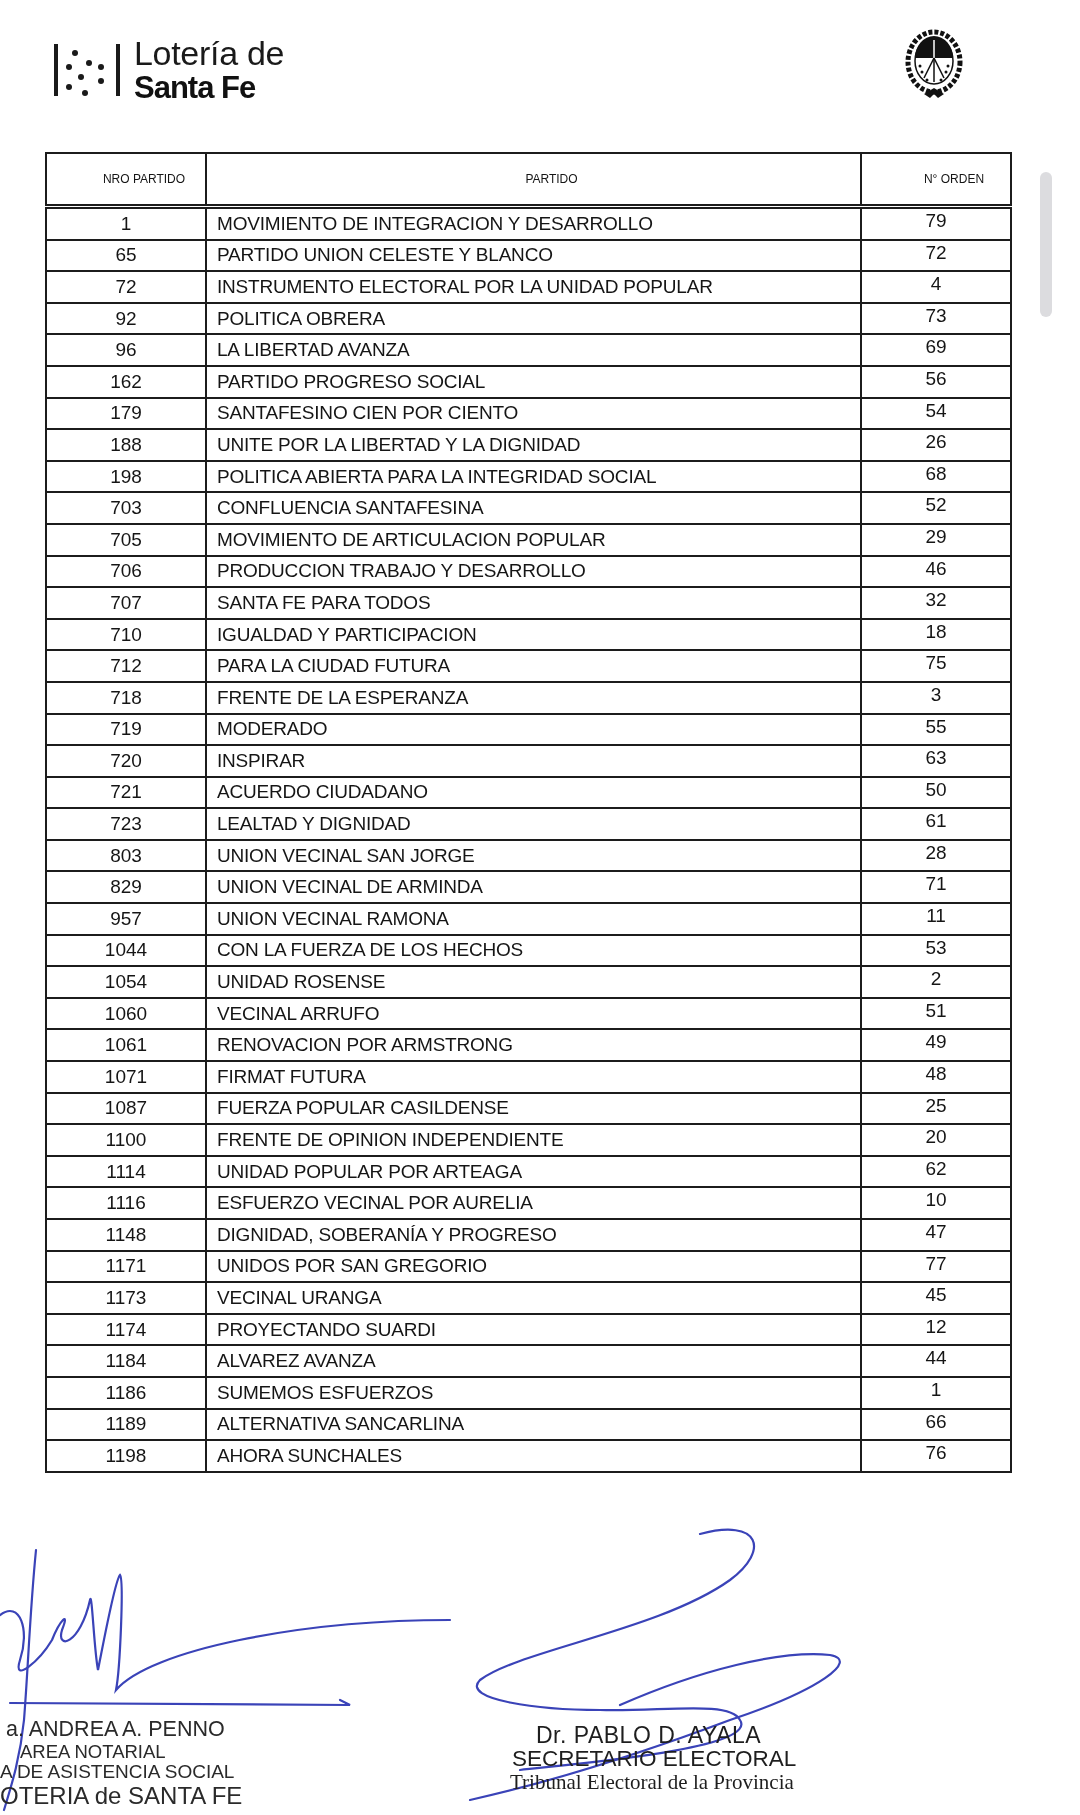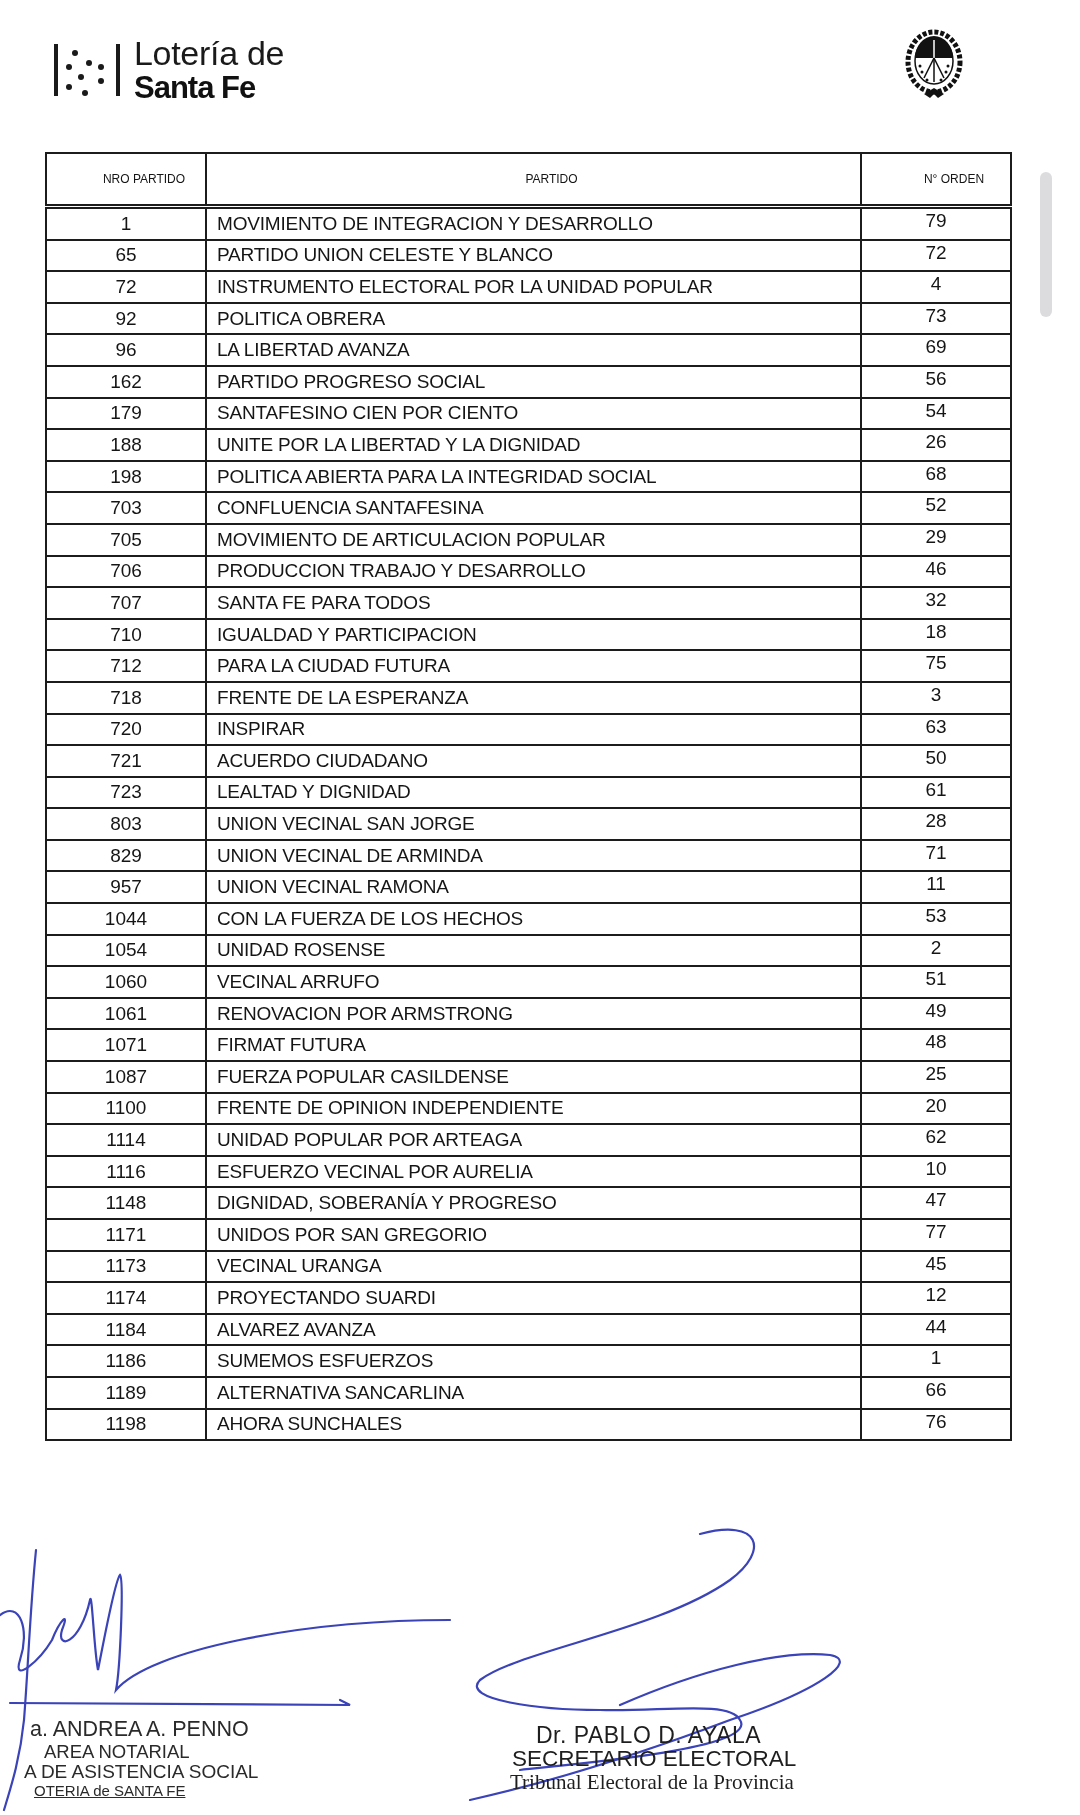--- a/index.html
+++ b/index.html
@@ -34,26 +34,26 @@
     .tbl td.num { text-align: center; }
     .tbl td.name { padding-left: 10px; text-align: left; letter-spacing: -0.2px; }
     .tbl td.ord { text-align: center; vertical-align: top; padding-top: 1px; }
     col.c1 { width: 160px; } col.c2 { width: 655px; } col.c3 { width: 150px; }
 
     
     .scrollbar { position: absolute; left: 1040px; top: 172px; width: 12px; height: 145px; border-radius: 6px; background: #dcdcdf; }
 
     
     .sig-svg { position: absolute; left: 0; top: 1520px; width: 1080px; height: 295px; }
-    .sig-left-text { position: absolute; left: 0; top: 1718px; font-size: 19.5px; color: #2a2a2a; line-height: 1.1; padding-left: 24px; }
+    .sig-left-text { position: absolute; left: 0; top: 1718px; font-size: 19.5px; color: #2a2a2a; line-height: 1.1; }
     .sig-left-text div { white-space: nowrap; }
     .sig-left-text .l1 { font-size: 21.5px; margin-left: 6px; }
     .sig-left-text .l2 { margin-left: 20px; font-size: 18.5px; }
     .sig-left-text .l3 { margin-left: 0px; font-size: 19px; }
-    .sig-left-text .l4 { margin-left: 10px; font-size: 15px; text-decoration: underline; }
+    .sig-left-text .l4 { margin-left: 0; font-size: 24px; }
     .sig-right-text { position: absolute; left: 508px; top: 1723px; color: #1e1e1e; line-height: 1.05; }
     .sig-right-text .r1 { font-size: 23px; margin-left: 28px; letter-spacing: 0.5px; }
     .sig-right-text .r2 { font-size: 22.5px; font-weight: normal; margin-left: 4px; }
     .sig-right-text .r3 { font-size: 21px; margin-left: 2px; font-family: Liberation Serif, serif; }
   </style>
 </head>
 <body>
 
 <div class="logo">
   <div class="logo-mark">
@@ -183,20 +183,25 @@
         <td class="num">712</td>
         <td class="name">PARA LA CIUDAD FUTURA</td>
         <td class="ord">75</td>
       </tr>
       <tr>
         <td class="num">718</td>
         <td class="name">FRENTE DE LA ESPERANZA</td>
         <td class="ord">3</td>
       </tr>
       <tr>
+        <td class="num">719</td>
+        <td class="name">MODERADO</td>
+        <td class="ord">55</td>
+      </tr>
+      <tr>
         <td class="num">720</td>
         <td class="name">INSPIRAR</td>
         <td class="ord">63</td>
       </tr>
       <tr>
         <td class="num">721</td>
         <td class="name">ACUERDO CIUDADANO</td>
         <td class="ord">50</td>
       </tr>
       <tr>

